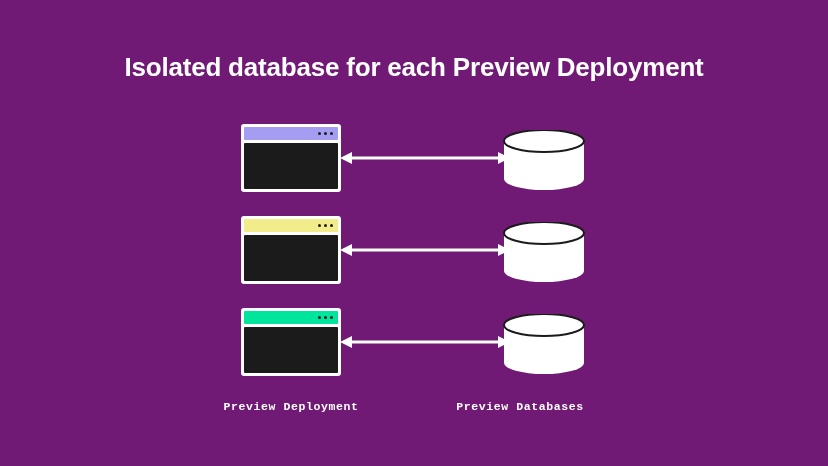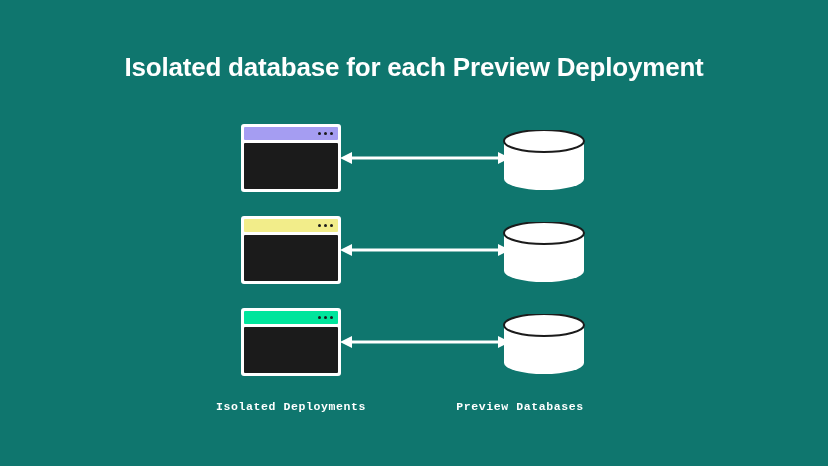--- a/index.html
+++ b/index.html
@@ -142,21 +142,21 @@
     width: 200px;
   }
   #caption-right {
     left: 420px;
     width: 200px;
   }
 </style>
 </head>
 <body style="background: rgb(27, 27, 27);">
 
-<div id="slide" style="background: #0f766e;">
+<div id="slide" style="background: #701a75;">
 
   <div id="title">Isolated database for each Preview Deployment</div>
 
   <div id="diagram">
 
     <div class="row row-0">
 
       <div class="window">
         <div class="window-titlebar" style="background: rgb(165, 157, 242);">
           <div class="window-dots">
@@ -250,18 +250,18 @@
         <svg width="82" height="60" viewBox="0 0 82 60" aria-hidden="true">
           <g>
             <path d="M1,11 L1,49 A40,11 0 0 0 81,49 L81,11 Z" fill="#ffffff"></path>
             <ellipse cx="41" cy="11" rx="40" ry="11" fill="#ffffff" stroke="#1b1b1b" stroke-width="2"></ellipse>
           </g>
         </svg>
       </div>
 
     </div>
 
-    <div class="caption" id="caption-left">Isolated Deployments</div>
+    <div class="caption" id="caption-left">Preview Deployment</div>
 
     <div class="caption" id="caption-right">Preview Databases</div>
 
   </div>
 </div>
 
 </body></html>

